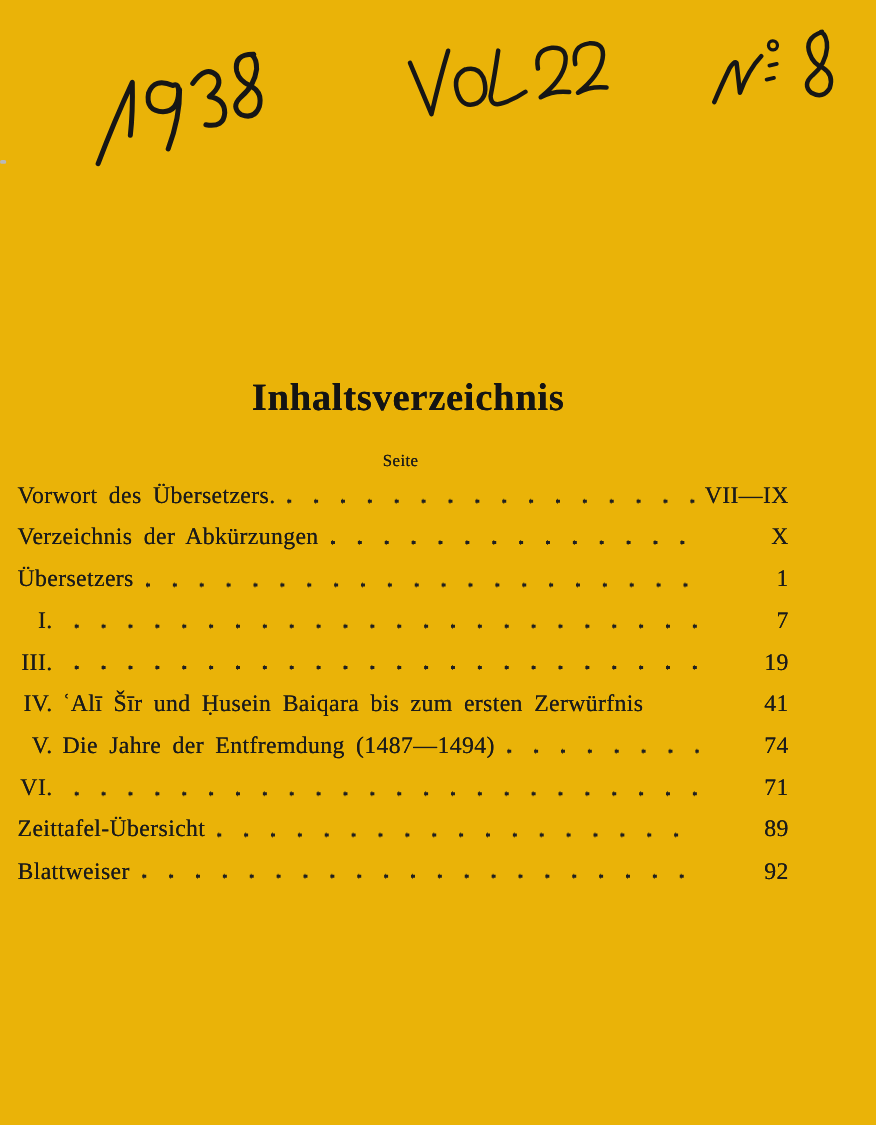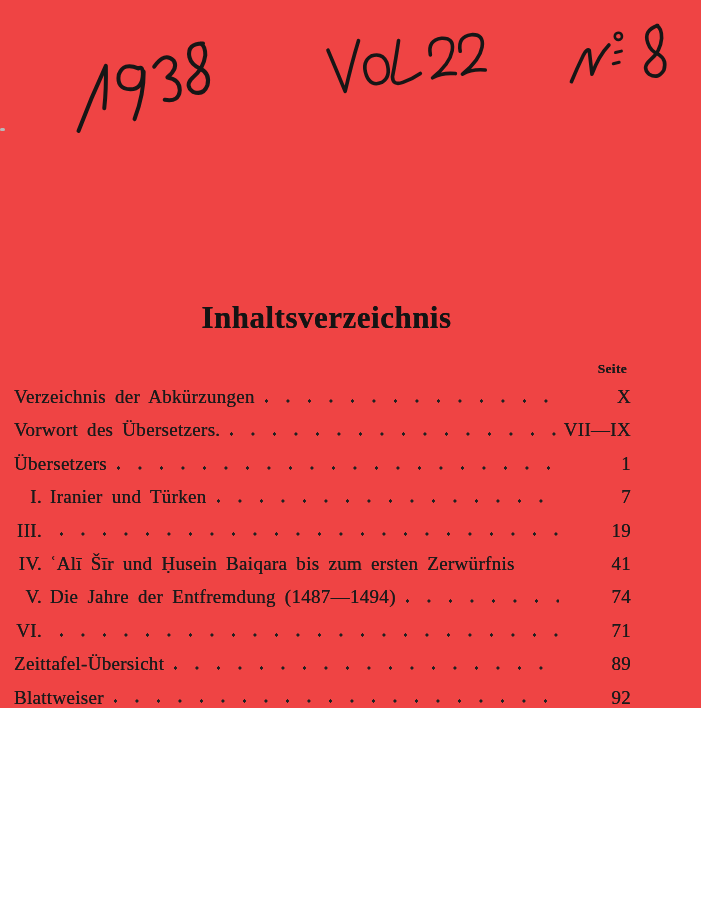--- a/index.html
+++ b/index.html
@@ -1,22 +1,22 @@
 <!DOCTYPE html>
 <html><head>
 <meta charset="utf-8">
 <style>
   html, body {
     margin: 0; padding: 0;
     background: #ffffff;
   }
   .sheet {
     position: relative;
-    width: 701px; height: 708px;
-    background: #ef4444;
+    width: 701px; height: 900px;
+    background: #eab308;
     overflow: hidden;
     font-family: "Liberation Serif", "DejaVu Serif", serif;
     color: #1b1b1b;
   }
   
   .hw {
     position: absolute;
     fill: none;
     stroke: #161616;
     stroke-linecap: round;
@@ -50,23 +50,23 @@
     position: absolute;
     left: 14px; right: 62px; top: 358px;
     font-size: 19px;
     letter-spacing: 0.3px;
     word-spacing: 4px;
     text-shadow: 0 0 0.45px #1b1b1b;
   }
   .seite {
     height: 22px;
     line-height: 22px;
-    text-align: right;
+    text-align: center;
     font-size: 13.5px;
-    font-weight: bold;
+    font-weight: normal;
     letter-spacing: 0.3px;
     padding-right: 12px;
   }
   .row {
     display: flex;
     align-items: baseline;
     height: 33.4px;
     line-height: 33.4px;
     white-space: nowrap;
   }
@@ -125,37 +125,36 @@
   </svg>
 
   <div class="speck"></div>
 
   <h1 class="title">Inhaltsverzeichnis</h1>
 
   <div class="toc">
     <div class="seite">Seite</div>
     <div id="toc-rows">
         <div class="row">
+          <span class="label">Vorwort des Übersetzers.</span>
+          <span class="leader dotted"></span>
+          <span class="pagenum">VII—IX</span>
+        </div>
+        <div class="row">
           <span class="label">Verzeichnis der Abkürzungen</span>
           <span class="leader dotted"></span>
           <span class="pagenum">X</span>
-        </div>
-        <div class="row">
-          <span class="label">Vorwort des Übersetzers.</span>
-          <span class="leader dotted"></span>
-          <span class="pagenum">VII—IX</span>
         </div>
         <div class="row">
           <span class="label">Übersetzers</span>
           <span class="leader dotted"></span>
           <span class="pagenum">1</span>
         </div>
         <div class="row">
           <span class="num">I.</span>
-          <span class="label">Iranier und Türken</span>
           <span class="leader dotted"></span>
           <span class="pagenum">7</span>
         </div>
         <div class="row">
           <span class="num">III.</span>
           <span class="leader dotted"></span>
           <span class="pagenum">19</span>
         </div>
         <div class="row">
           <span class="num">IV.</span>

